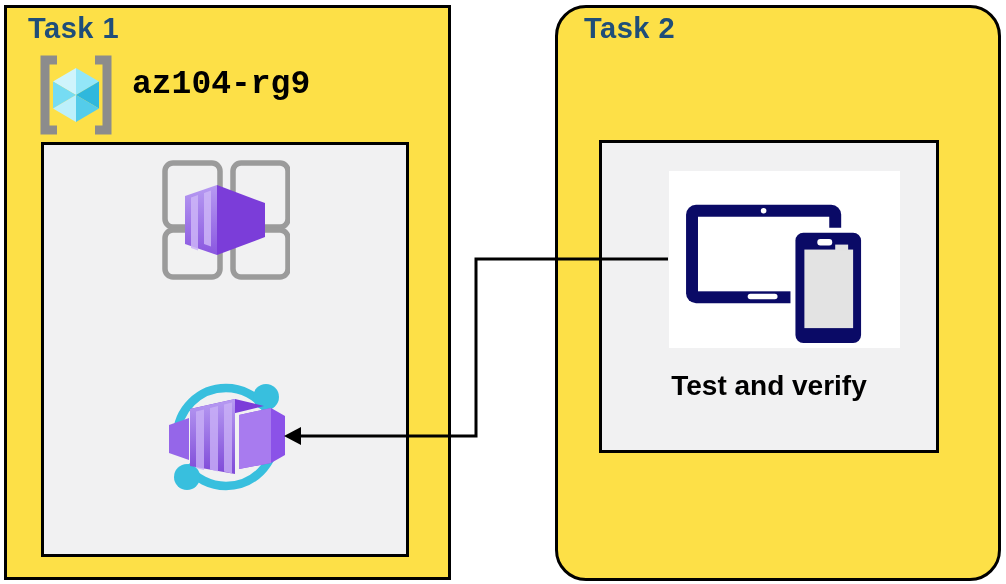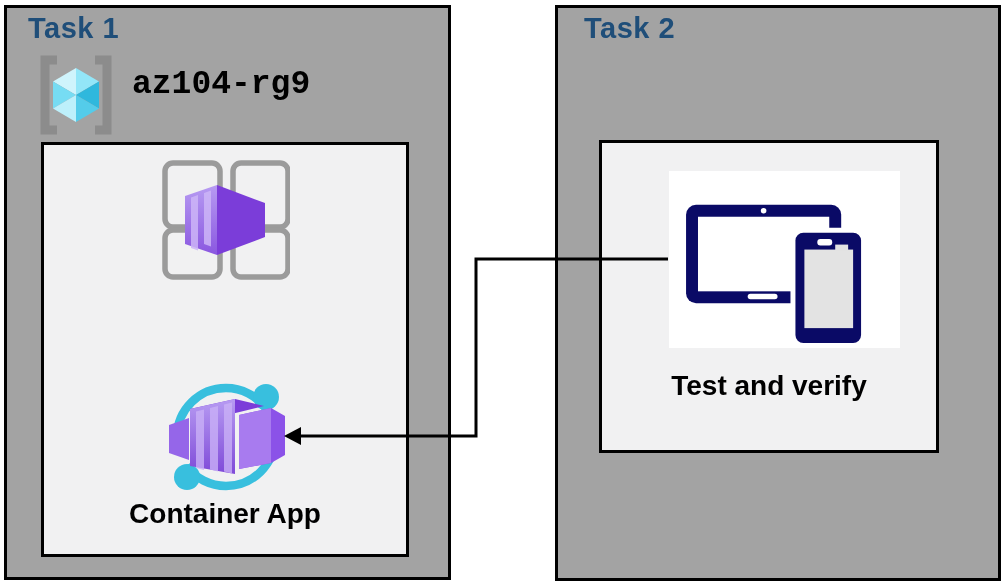--- a/index.html
+++ b/index.html
@@ -7,25 +7,25 @@
   .canvas {
     position: relative;
     width: 1006px;
     height: 584px;
     background: #ffffff;
     font-family: "Liberation Sans", sans-serif;
     overflow: hidden;
   }
   .task-box {
     position: absolute;
-    background: #a3a3a3;
+    background: #fde047;
     border: 3px solid #000000;
   }
   #task1-box { left: 4px; top: 5px; width: 447px; height: 575px; }
-  #task2-box { left: 555px; top: 5px; width: 446px; height: 576px; }
+  #task2-box { left: 555px; top: 5px; width: 446px; height: 576px; border-radius: 31px; }
   .task-title {
     position: absolute;
     font-size: 29px;
     font-weight: bold;
     color: #1F4E79;
     letter-spacing: 0.5px;
     white-space: nowrap;
   }
   #task1-title { left: 21px; top: 4px; }
   #task2-title { left: 26px; top: 4px; }
@@ -128,21 +128,20 @@
         <circle cx="22" cy="102" r="13" fill="#38BFDE"></circle>
         <polygon points="4,50 24,43 24,85 4,78" fill="#9566E9"></polygon>
         <polygon points="25,34 70,24 99,31 54,42" fill="#7B3DD9"></polygon>
         <polygon points="74,40 106,33 120,41 120,80 106,88 74,94" fill="#8B52E8"></polygon>
         <polygon points="74,40 106,33 106,88 74,94" fill="#A87BEF"></polygon>
         <polygon points="25,34 70,24 70,99 25,91" fill="url(#gradCA)"></polygon>
         <polygon points="31,36.5 39,34.5 39,95 31,93" fill="#C9B0F6" opacity="0.8"></polygon>
         <polygon points="45,33 53,31 53,96.5 45,94.5" fill="#C9B0F6" opacity="0.8"></polygon>
         <polygon points="59,29.5 67,27.5 67,98.5 59,96.5" fill="#C9B0F6" opacity="0.8"></polygon>
       </svg>
-      <div class="node-label" id="ca-label">Container App</div>
     </div>
   </div>
 
   <div class="task-box" id="task2-box">
     <div class="task-title" id="task2-title">Task 2</div>
 
     <div class="inner-box" id="inner2">
       <div class="device-patch">
         <svg viewBox="0 0 232 178">
           <rect x="17" y="34" width="156" height="99" rx="10" fill="#0A0A66"></rect>

